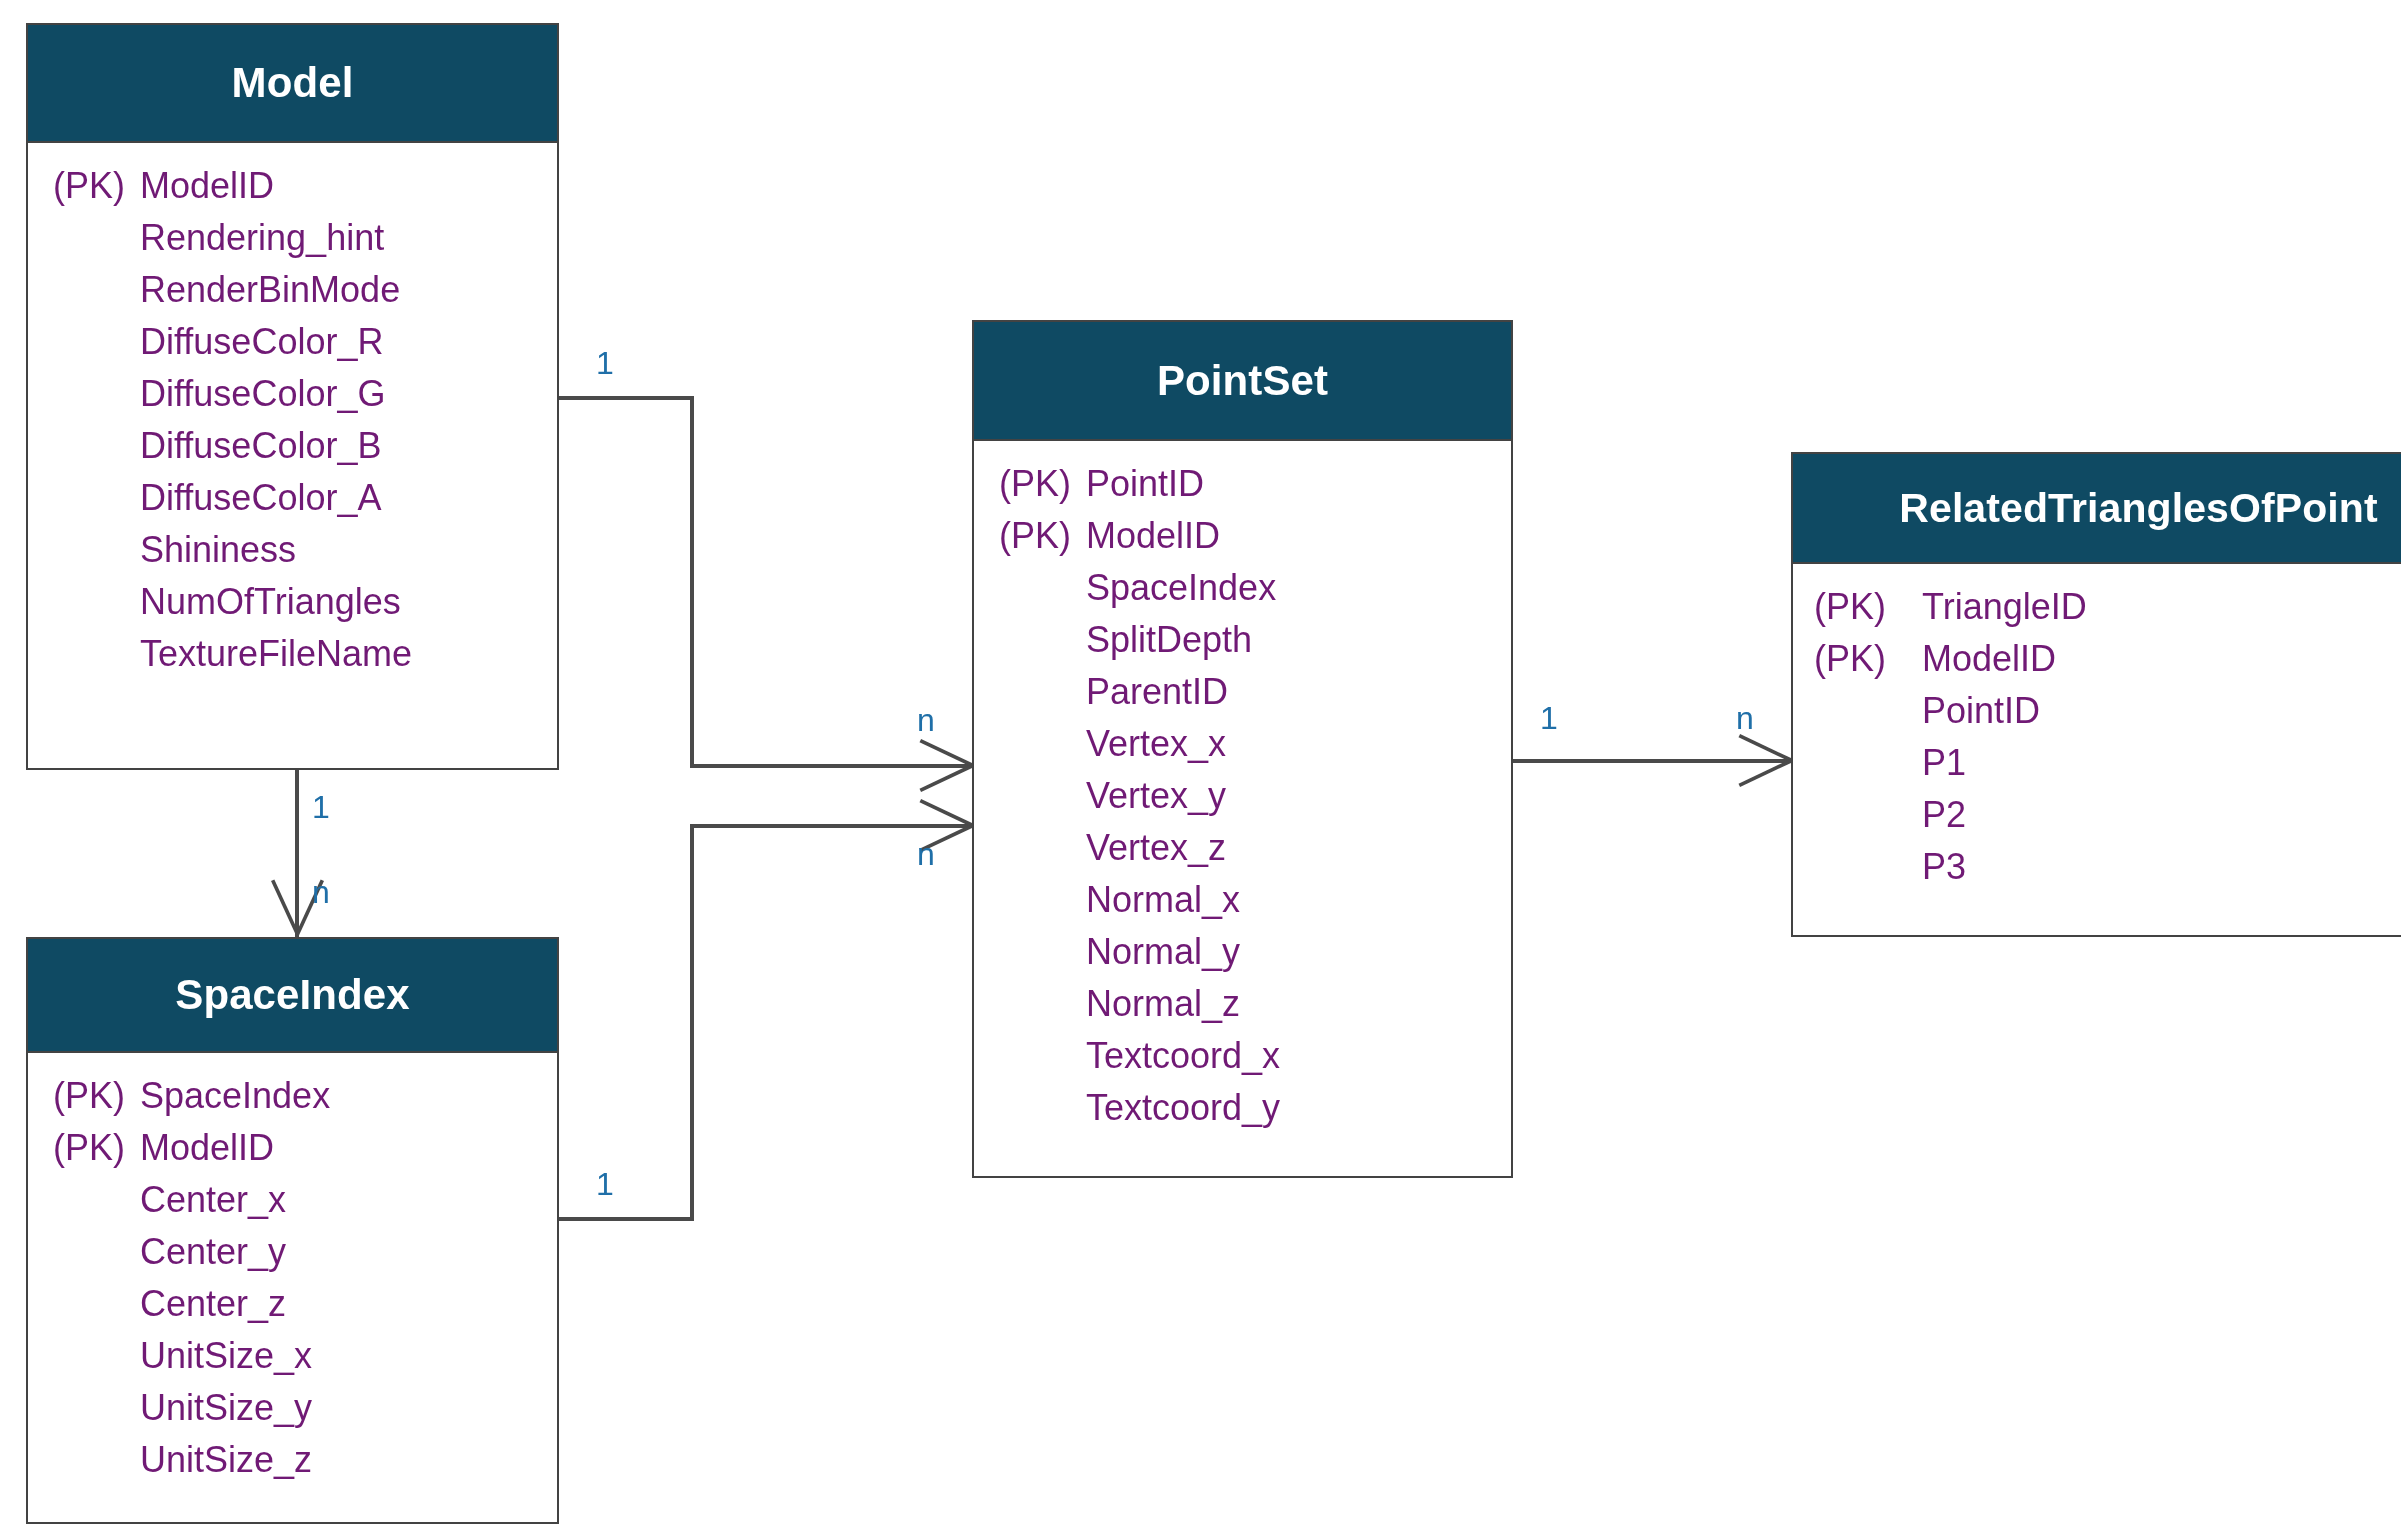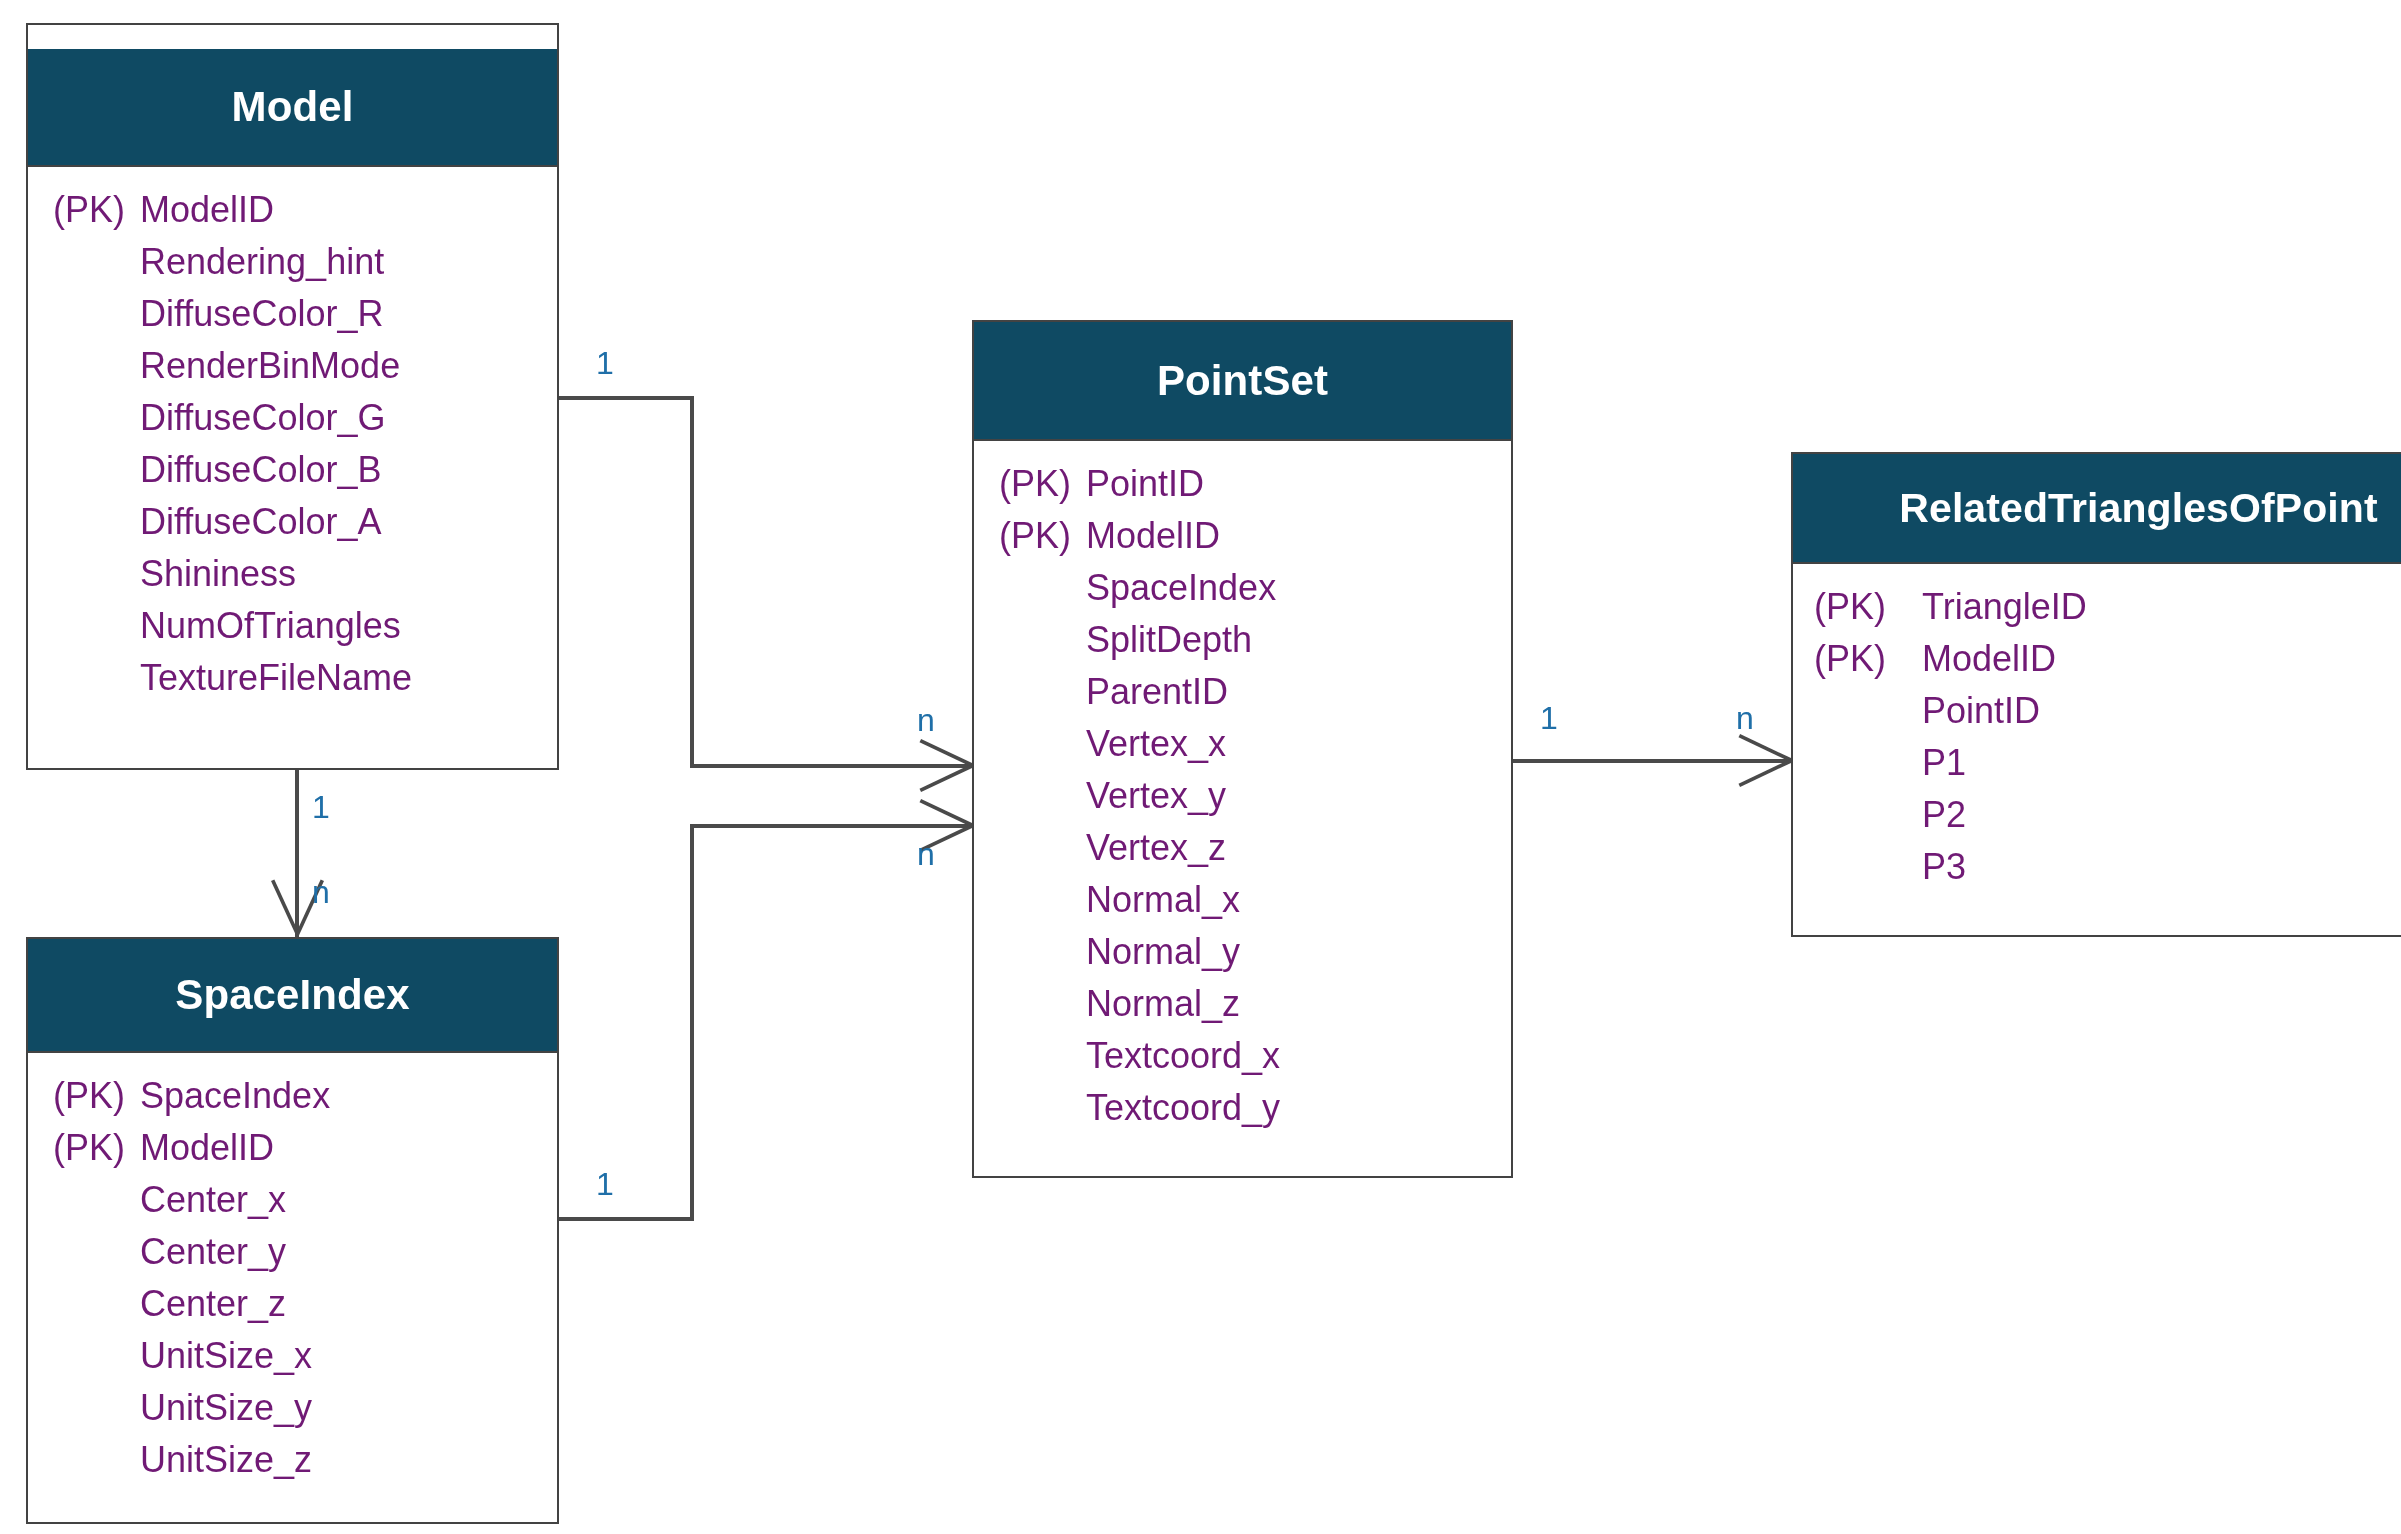--- a/index.html
+++ b/index.html
@@ -45,21 +45,21 @@
     white-space: pre;
     color: #701a75;
     line-height: 1.0;
   }
   .pk-tag {
     display: inline-block;
     text-align: left;
   }
   
   #entity-model        { left: 26px;   top: 23px;   width: 533px;  height: 747px; }
-  #entity-model .entity-header { height: 118px; font-size: 42px; margin-top: 24px; }
+  #entity-model .entity-header { height: 118px; font-size: 42px; }
   #entity-spaceindex   { left: 26px;   top: 937px; width: 533px;  height: 587px; }
   #entity-spaceindex .entity-header { height: 114px; font-size: 42px; }
   #entity-pointset     { left: 972px; top: 320px;  width: 541px;  height: 858px; }
   #entity-pointset .entity-header { height: 119px; font-size: 42px; }
   #entity-related      { left: 1791px; top: 452px;  width: 695px;  height: 485px; }
   #entity-related .entity-header { height: 110px; font-size: 41px; }
 
   #entity-model .field-row,
   #entity-spaceindex .field-row,
   #entity-pointset .field-row {
@@ -145,22 +145,22 @@
     <line x1="10" y1="84" x2="82" y2="50"></line>
   </svg>
   <div class="card-label" style="left:1540px; top:702px;">1</div>
   <div class="card-label" style="left:1736px; top:702px;">n</div>
 
   <div class="entity" id="entity-model">
     <div class="entity-header">Model</div>
     <div class="entity-body">
       <div class="field-row"><span class="pk-tag">(PK)</span><span>ModelID</span></div>
       <div class="field-row"><span class="pk-tag"></span><span>Rendering_hint</span></div>
+      <div class="field-row"><span class="pk-tag"></span><span>RenderBinMode</span></div>
       <div class="field-row"><span class="pk-tag"></span><span>DiffuseColor_R</span></div>
-      <div class="field-row"><span class="pk-tag"></span><span>RenderBinMode</span></div>
       <div class="field-row"><span class="pk-tag"></span><span>DiffuseColor_G</span></div>
       <div class="field-row"><span class="pk-tag"></span><span>DiffuseColor_B</span></div>
       <div class="field-row"><span class="pk-tag"></span><span>DiffuseColor_A</span></div>
       <div class="field-row"><span class="pk-tag"></span><span>Shininess</span></div>
       <div class="field-row"><span class="pk-tag"></span><span>NumOfTriangles</span></div>
       <div class="field-row"><span class="pk-tag"></span><span>TextureFileName</span></div>
     </div>
   </div>
 
   <div class="entity" id="entity-spaceindex">

